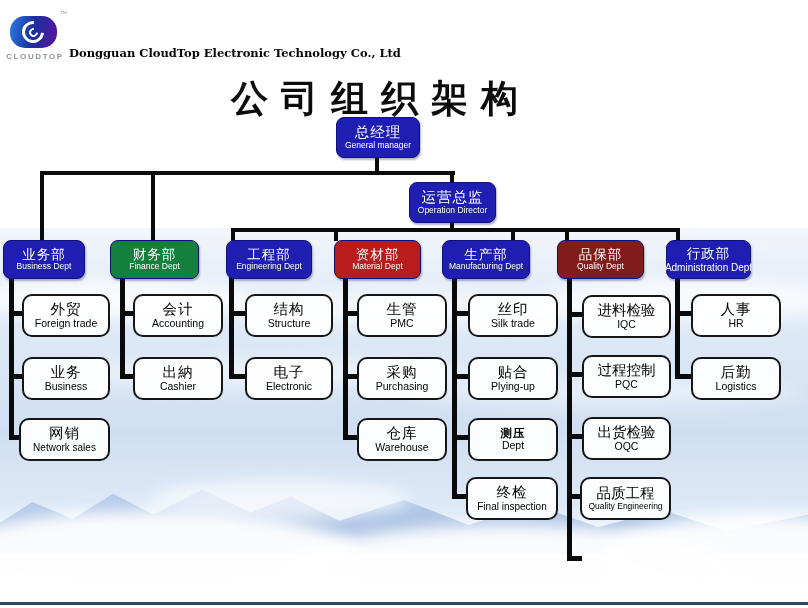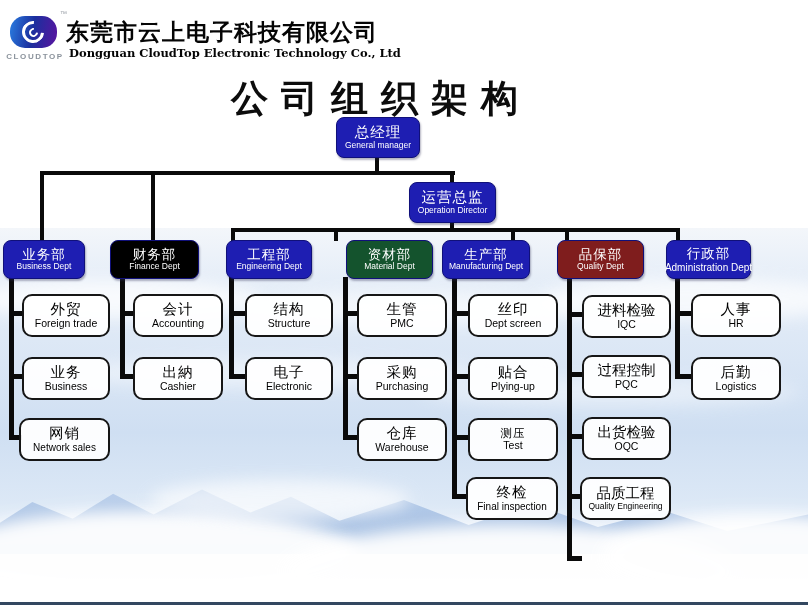--- a/index.html
+++ b/index.html
@@ -38,21 +38,21 @@
   .bbox{position:absolute;border:1px solid #10107a;border-radius:8px;color:#ffffff;
         display:flex;flex-direction:column;align-items:center;justify-content:center;line-height:1.15;
         box-shadow:1px 2px 2px rgba(40,40,80,.35);}
   .bbox .cn{font-size:13.5px;letter-spacing:1px;white-space:nowrap;}
   .bbox .en{font-size:8.5px;white-space:nowrap;}
   .wbox{position:absolute;height:39px;border:2px solid #161616;border-radius:10px;color:#000;
         background:rgba(255,255,255,.93);display:flex;flex-direction:column;align-items:center;
         justify-content:center;line-height:1.1;}
   .wbox .cn{font-size:14.5px;letter-spacing:1px;white-space:nowrap;}
   .wbox .en{font-size:10.5px;white-space:nowrap;}
-  .wbox .cn-sm{font-size:11.5px;}
+  .wbox .cn-sm{font-size:11.5px;font-weight:bold;}
   .wbox .en-sm{font-size:8.5px;}
   .ln{position:absolute;background:#0a0a0a;}
 </style>
 </head>
 <body>
 
 <div class="screen">
 
   <div class="photo">
     <div class="cl" style="left:-40px;top:52px;width:300px;height:38px;opacity:.75"></div>
@@ -68,21 +68,20 @@
     <div class="cl" style="left:150px;top:252px;width:260px;height:40px;opacity:.65"></div>
   </div>
   <div class="bottom-line" style="background:#334760"></div>
 
   <div class="logo-badge">
     <div class="arc arc-outer"></div>
     <div class="arc arc-inner"></div>
   </div>
   <div class="tm">™</div>
   <div class="logo-word">CLOUDTOP</div>
-  <div class="company-cn">东莞市云上电子科技有限公司</div>
   <div class="company-en">Dongguan CloudTop Electronic Technology Co., Ltd</div>
   <div class="page-title">公司组织架构</div>
 
   <div class="chart">
 
     <div class="ln" style="left:375px;top:156px;width:4px;height:19px"></div>
     <div class="ln" style="left:42px;top:171px;width:413px;height:4px"></div>
     <div class="ln" style="left:40px;top:171px;width:4px;height:70px"></div>
     <div class="ln" style="left:151px;top:171px;width:4px;height:70px"></div>
     <div class="ln" style="left:450px;top:171px;width:4px;height:12px"></div>
@@ -129,29 +128,29 @@
       <div class="en">General manager</div>
     </div>
     <div class="bbox" style="left:409px;top:182px;width:85px;height:39px;background:#1e1eb2">
       <div class="cn" style="font-size:14.5px">运营总监</div>
       <div class="en">Operation Director</div>
     </div>
     <div class="bbox" style="left:3px;top:240px;width:80px;height:37px;background:#1e1eb2">
       <div class="cn">业务部</div>
       <div class="en">Business Dept</div>
     </div>
-    <div class="bbox" style="left:110px;top:240px;width:87px;height:37px;background:#000000">
+    <div class="bbox" style="left:110px;top:240px;width:87px;height:37px;background:#15803d">
       <div class="cn">财务部</div>
       <div class="en">Finance Dept</div>
     </div>
     <div class="bbox" style="left:226px;top:240px;width:84px;height:37px;background:#1e1eb2">
       <div class="cn">工程部</div>
       <div class="en">Engineering Dept</div>
     </div>
-    <div class="bbox" style="left:346px;top:240px;width:85px;height:37px;background:#14532d">
+    <div class="bbox" style="left:334px;top:240px;width:85px;height:37px;background:#b91c1c">
       <div class="cn">资材部</div>
       <div class="en">Material Dept</div>
     </div>
     <div class="bbox" style="left:442px;top:240px;width:86px;height:37px;background:#1e1eb2">
       <div class="cn">生产部</div>
       <div class="en">Manufacturing Dept</div>
     </div>
     <div class="bbox" style="left:557px;top:240px;width:85px;height:37px;background:#7f1d1d">
       <div class="cn">品保部</div>
       <div class="en">Quality Dept</div>
@@ -200,29 +199,29 @@
       <div class="cn">采购</div>
       <div class="en">Purchasing</div>
     </div>
     <div class="wbox" style="left:357px;top:418px;width:86px">
       <div class="cn">仓库</div>
       <div class="en">Warehouse</div>
     </div>
 
     <div class="wbox" style="left:468px;top:294px;width:86px">
       <div class="cn">丝印</div>
-      <div class="en">Dept screen</div>
+      <div class="en">Silk trade</div>
     </div>
     <div class="wbox" style="left:468px;top:357px;width:86px">
       <div class="cn">贴合</div>
       <div class="en">Plying-up</div>
     </div>
     <div class="wbox" style="left:468px;top:418px;width:86px">
       <div class="cn cn-sm">测压</div>
-      <div class="en">Test</div>
+      <div class="en">Dept</div>
     </div>
     <div class="wbox" style="left:466px;top:477px;width:88px">
       <div class="cn">终检</div>
       <div class="en" style="font-size:10px">Final inspection</div>
     </div>
 
     <div class="wbox" style="left:582px;top:295px;width:85px">
       <div class="cn" style="letter-spacing:0">进料检验</div>
       <div class="en">IQC</div>
     </div>

